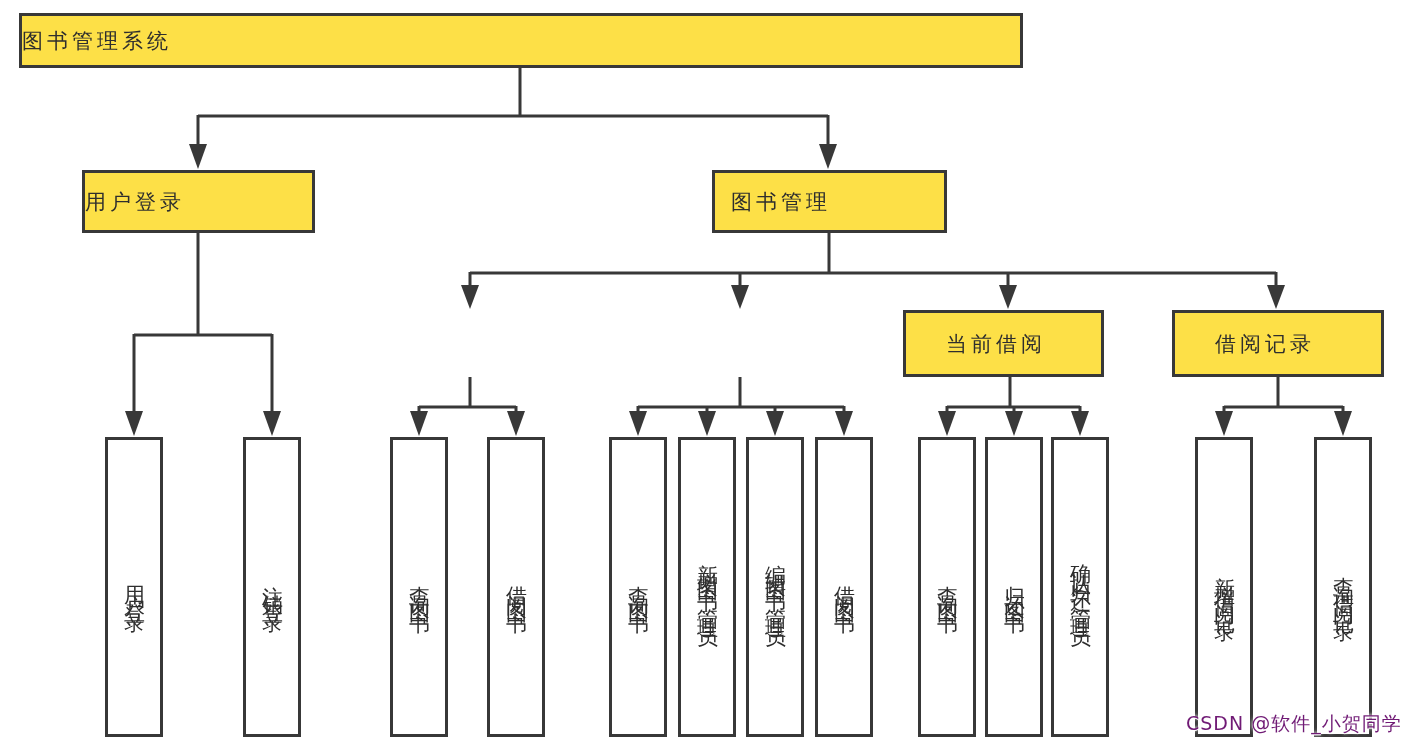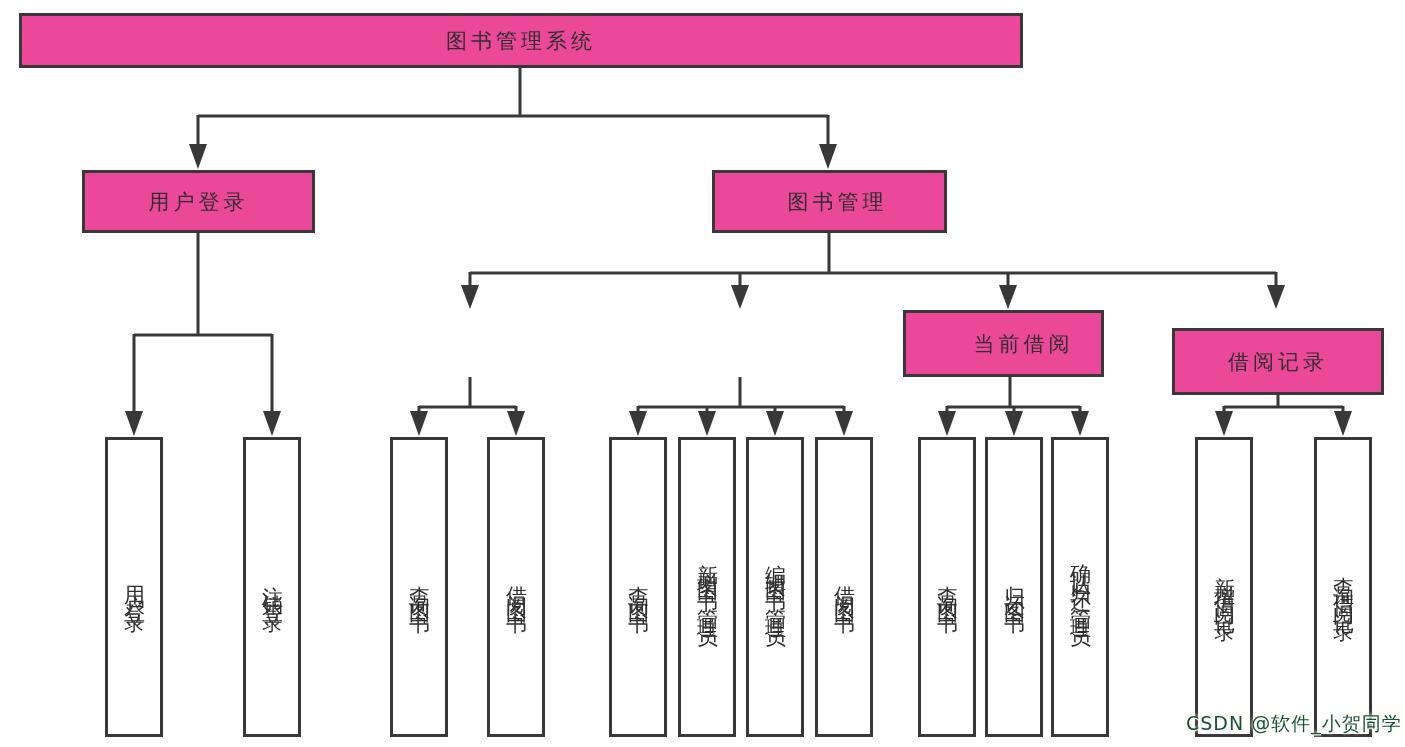--- a/index.html
+++ b/index.html
@@ -3,36 +3,36 @@
 <meta charset="utf-8">
 <title>图书管理系统</title>
 <style>
   html,body{margin:0;padding:0;background:#ffffff;}
   .canvas{
     position:relative;width:1405px;height:747px;background:#ffffff;
     font-family:"DejaVu Sans","Liberation Sans",sans-serif;color:#2e2e2e;overflow:hidden;
   }
   svg.connectors{position:absolute;left:0;top:0;z-index:1;}
   .box{
-    position:absolute;box-sizing:border-box;border:3px solid #383838;background:#ec4899;
-    display:flex;align-items:center;justify-content:center;
+    position:absolute;box-sizing:border-box;border:3px solid #383838;background:#fde047;
+    display:flex;align-items:center;justify-content:flex-start;
     font-size:21px;letter-spacing:4px;z-index:2;white-space:nowrap;
   }
   .vbox{
     position:absolute;box-sizing:border-box;border:3px solid #383838;background:#ffffff;
     display:flex;align-items:center;justify-content:center;z-index:2;
     width:58px;top:437px;height:300px;
   }
   .vtext{
     writing-mode:vertical-rl;text-orientation:mixed;
     font-size:21px;letter-spacing:9px;line-height:1.1;
   }
   .watermark{
     position:absolute;left:1186px;top:711px;z-index:5;
-    font-size:19px;letter-spacing:1px;color:#14532d;white-space:nowrap;
+    font-size:19px;letter-spacing:1px;color:#701a75;white-space:nowrap;
     text-shadow:0 1px 0 #ffffff,0 0 3px #ffffff,0 0 5px #ffffff;
   }
 </style>
 </head>
 <body>
 
 <div class="canvas">
 
   <svg class="connectors" width="1405" height="747" viewBox="0 0 1405 747" fill="none" stroke="#383838" stroke-width="3">
 
@@ -91,21 +91,21 @@
   <div class="box" style="left:82px;top:170px;width:233px;height:63px;">
     <span>用户登录</span>
   </div>
   <div class="box" style="left:712px;top:170px;width:235px;height:63px;padding-left:16px;">
     <span>图书管理</span>
   </div>
 
   <div class="box" style="left:903px;top:310px;width:201px;height:67px;padding-left:40px;">
     <span>当前借阅</span>
   </div>
-  <div class="box" style="left:1172px;top:328px;width:212px;height:67px;">
+  <div class="box" style="left:1172px;top:310px;width:212px;height:67px;padding-left:40px;">
     <span>借阅记录</span>
   </div>
 
   <div class="vbox" style="left:105px;">
     <span class="vtext">用户登录</span>
   </div>
   <div class="vbox" style="left:243px;">
     <span class="vtext">注销登录</span>
   </div>
 

